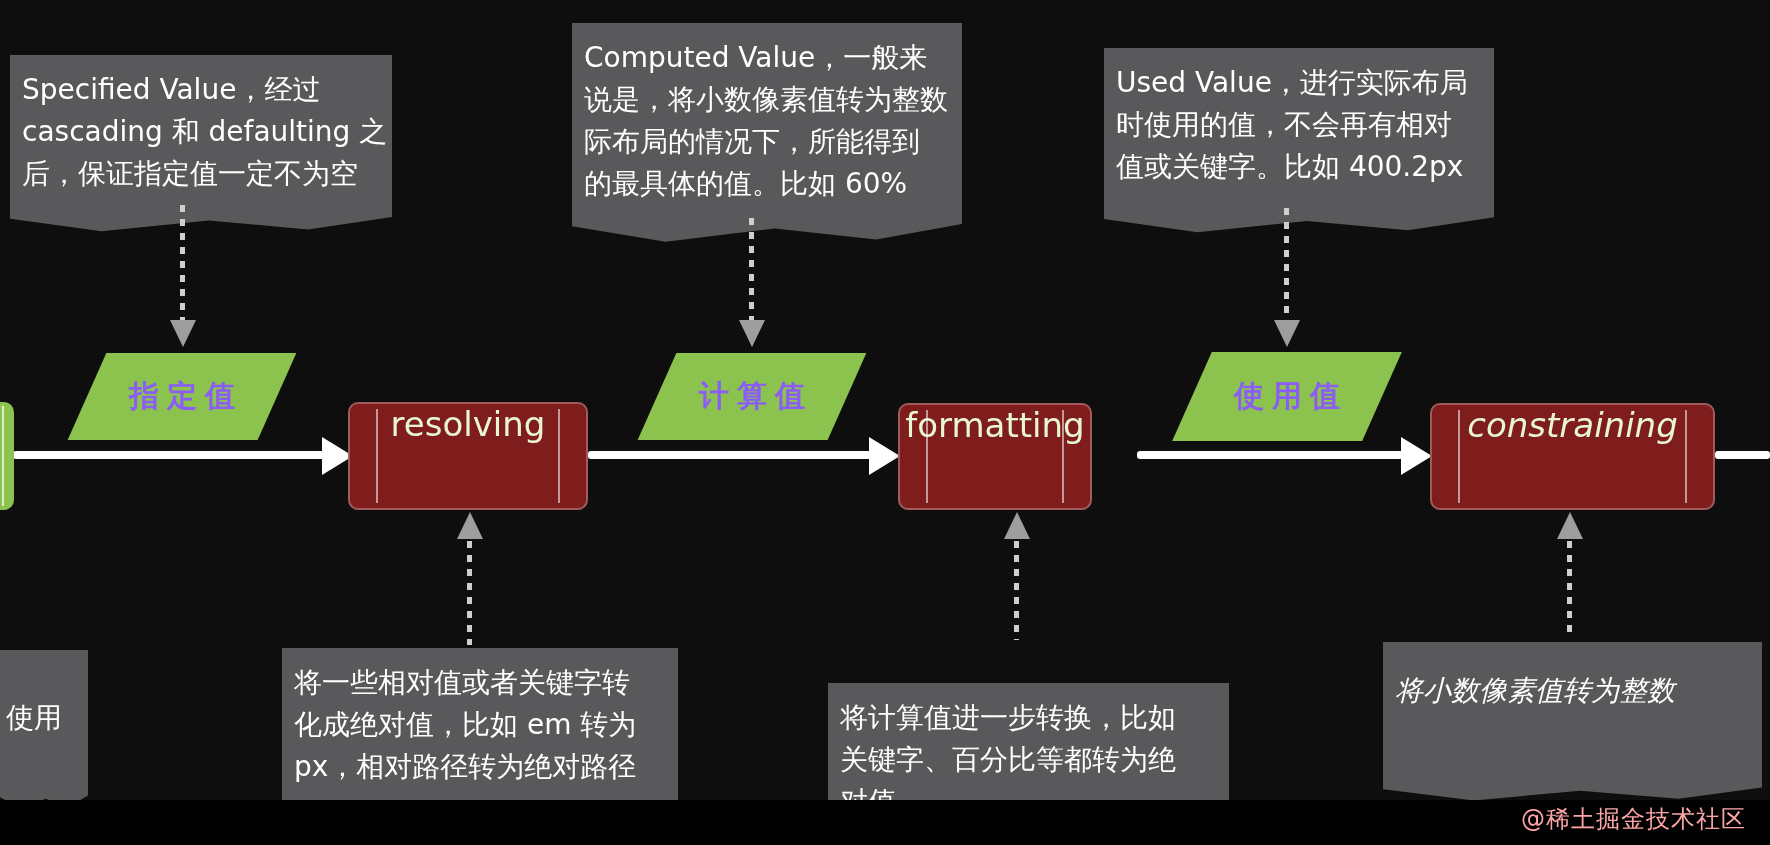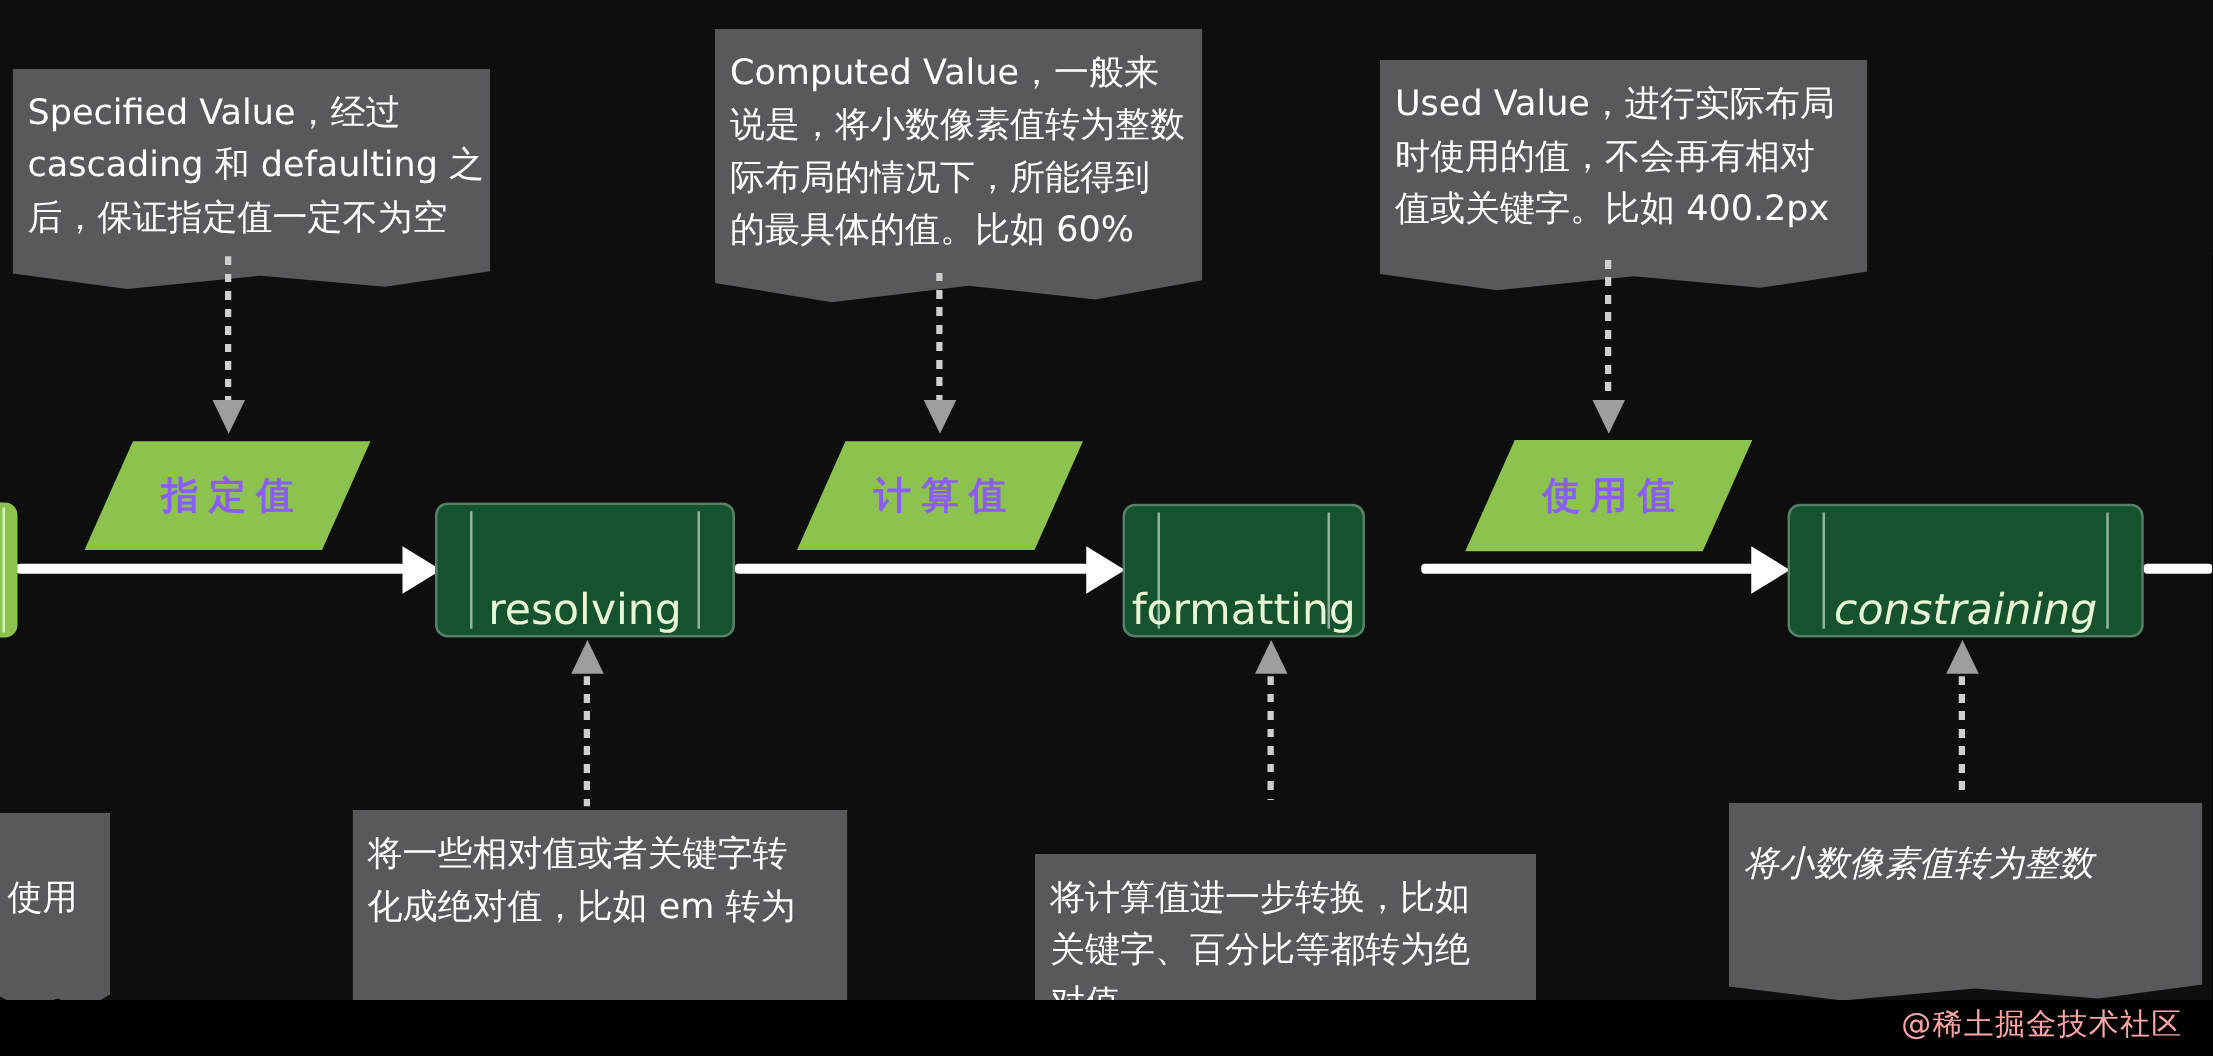--- a/index.html
+++ b/index.html
@@ -20,22 +20,22 @@
   .head-up{position:absolute;width:0;height:0;border-left:13px solid transparent;border-right:13px solid transparent;border-bottom:27px solid #9e9e9e;}
   
   .hline{position:absolute;height:8px;background:#ffffff;top:451px;border-radius:3px;}
   .head-right{position:absolute;width:0;height:0;top:437px;border-top:19px solid transparent;border-bottom:19px solid transparent;border-left:31px solid #ffffff;}
   
   .pgram{position:absolute;width:190px;height:87px;}
   .pgram .bg{position:absolute;left:0;top:0;right:0;bottom:0;background:#8cc34e;transform:skewX(-24deg);}
   .pgram .plabel{position:relative;width:100%;height:100%;display:flex;align-items:center;justify-content:center;
     color:#8b5cf6;font-size:30px;font-weight:700;letter-spacing:8px;text-indent:8px;}
   
-  .proc{position:absolute;background:#14532d;border:2px solid rgba(255,255,255,0.28);border-radius:10px;
-    display:flex;align-items:flex-end;justify-content:center;box-sizing:border-box;}
+  .proc{position:absolute;background:#7f1d1d;border:2px solid rgba(255,255,255,0.28);border-radius:10px;
+    display:flex;align-items:flex-start;justify-content:center;box-sizing:border-box;}
   .proc .innerline{position:absolute;top:5px;bottom:5px;width:2px;background:rgba(255,255,255,0.55);}
   .proc .il-left{left:26px;} .proc .il-right{right:26px;}
   .proc .plabel{color:#e9f6d3;font-size:34px;font-weight:500;}
   
   .stub{position:absolute;left:0;top:402px;width:14px;height:108px;background:#8cc34e;border-radius:0 10px 10px 0;}
   .stub .innerline{position:absolute;left:2px;top:4px;bottom:4px;width:2px;background:rgba(255,255,255,0.7);}
   
   .bottom-bar{position:absolute;left:0;top:800px;width:1770px;height:45px;background:#000;}
   .watermark{position:absolute;right:24px;top:803px;color:#fca5a5;font-size:24px;letter-spacing:1px;}
 </style>
@@ -59,20 +59,21 @@
 
   <div class="callout" style="left:1104px;top:48px;width:366px;height:158px;">
     <div class="cline">Used Value，进行实际布局</div>
     <div class="cline">时使用的值，不会再有相对</div>
     <div class="cline">值或关键字。比如 400.2px</div>
   </div>
 
   <div class="callout" style="left:282px;top:648px;width:372px;height:148px;">
     <div class="cline">将一些相对值或者关键字转</div>
     <div class="cline">化成绝对值，比如 em 转为</div>
+    <div class="cline">px，相对路径转为绝对路径</div>
   </div>
 
   <div class="callout" style="left:828px;top:643px;width:377px;height:148px;margin-top:40px;">
     <div class="cline">将计算值进一步转换，比如</div>
     <div class="cline">关键字、百分比等都转为绝</div>
     <div class="cline">对值</div>
   </div>
 
   <div class="callout" style="left:1383px;top:642px;width:355px;height:118px;padding-top:28px;font-style:italic;">
     <div class="cline">将小数像素值转为整数</div>

